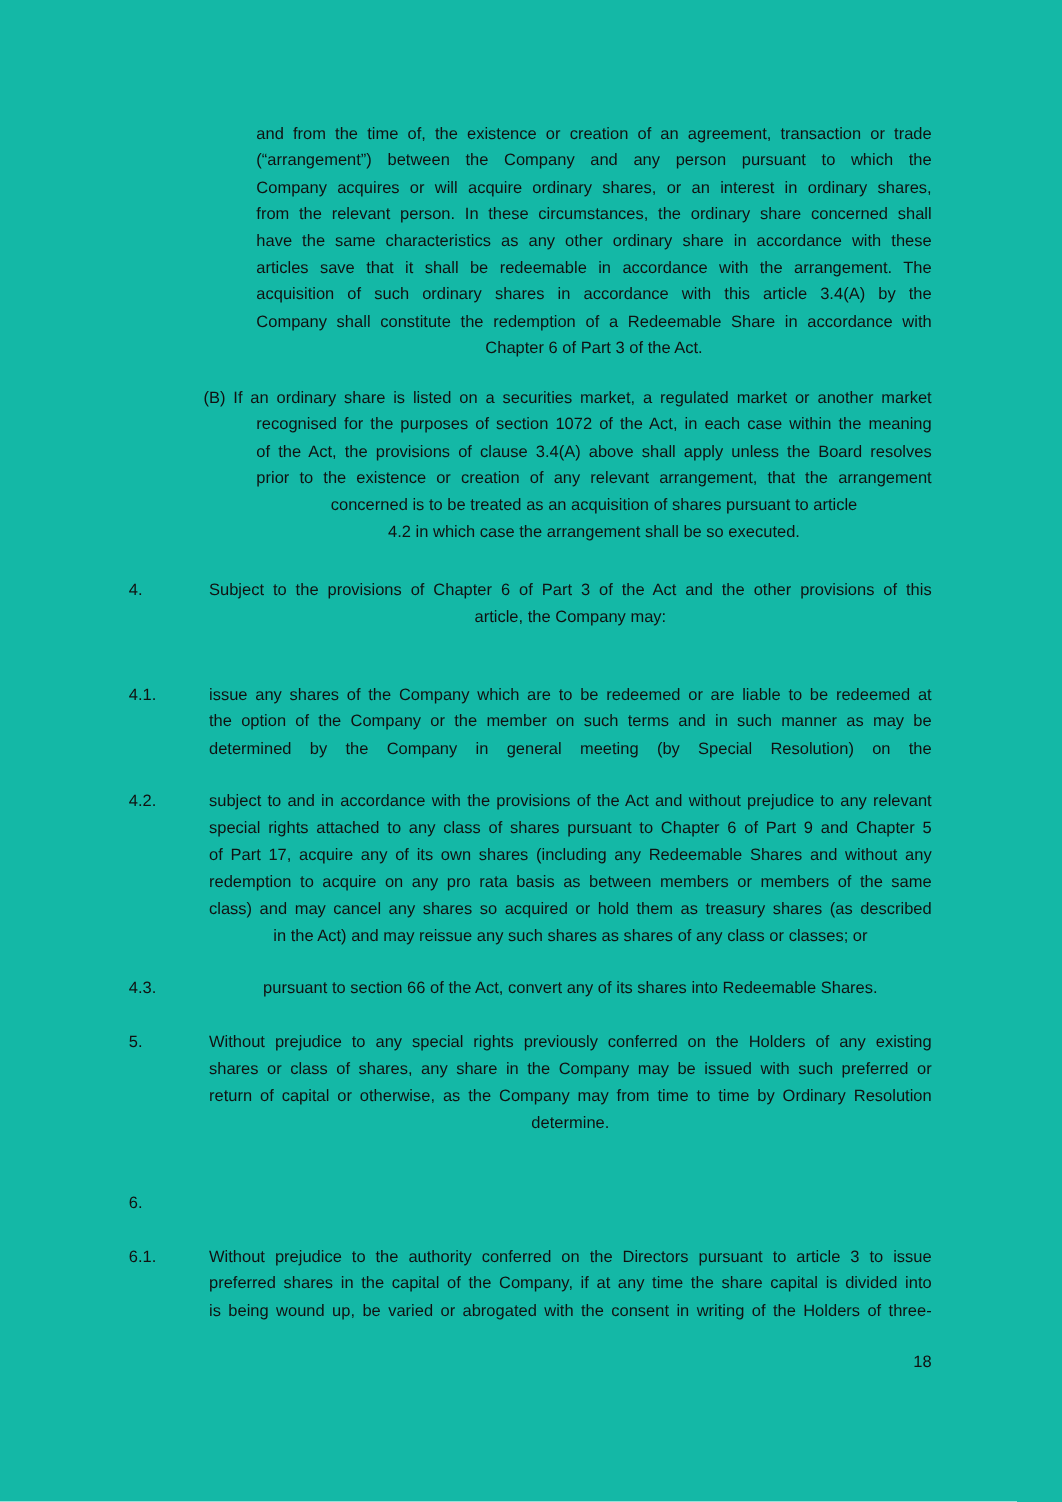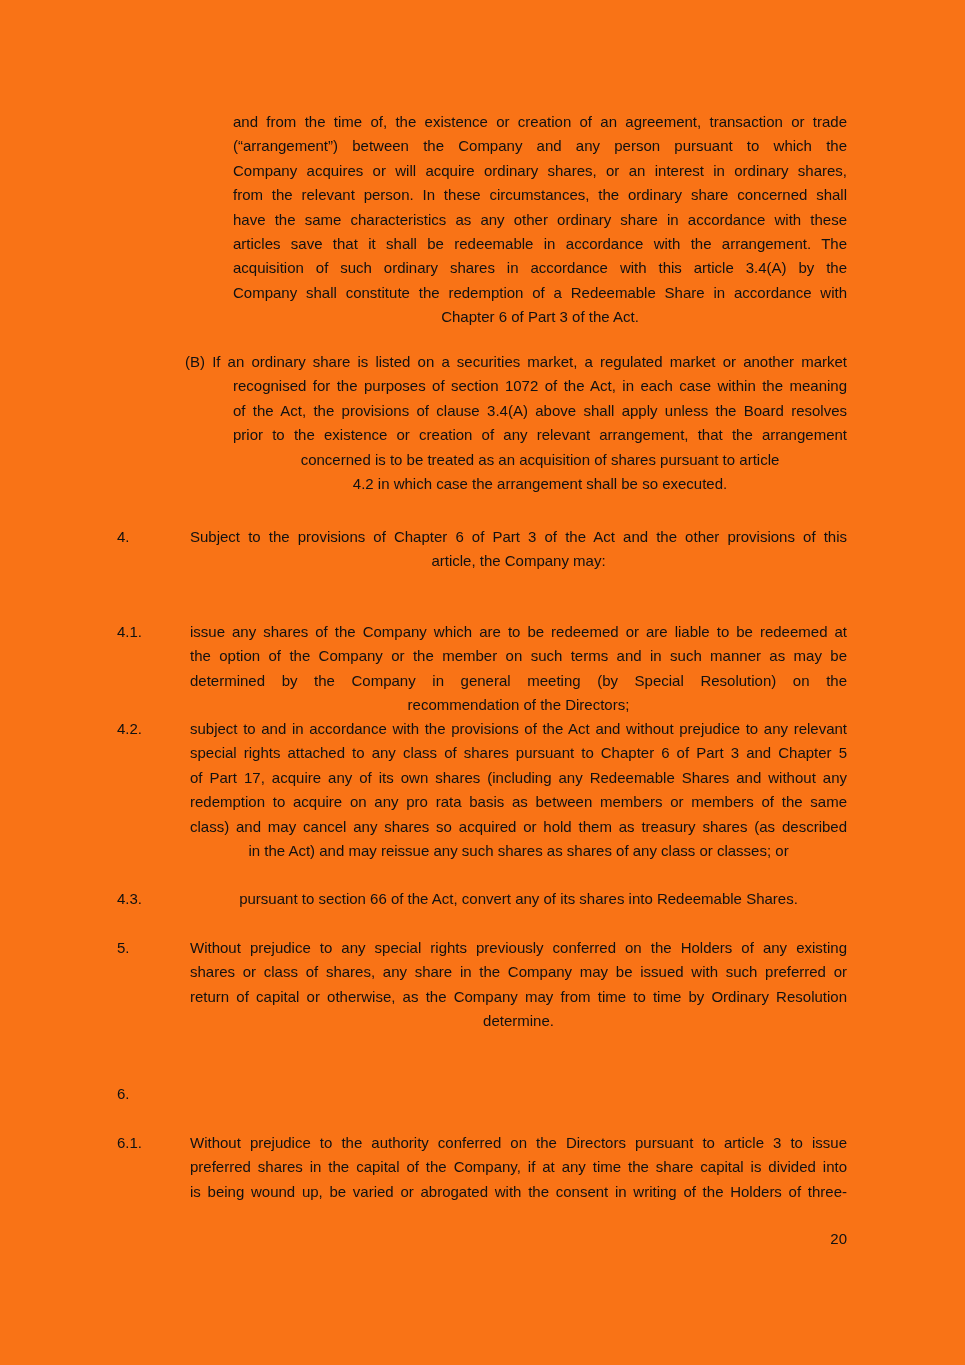--- a/index.html
+++ b/index.html
@@ -1,20 +1,20 @@
 <!DOCTYPE html>
 <html><head>
 <meta charset="utf-8">
 <style>
   html, body { margin: 0; padding: 0; background: #ffffff; }
   .page {
     position: relative;
     width: 965px;
     height: 1365px;
-    background: #f97316;
+    background: #14b8a6;
     font-family: "Liberation Sans", sans-serif;
     font-size: 15px;
     color: #111111;
     overflow: hidden;
   }
   .ln {
     line-height: 24.4px;
     height: 24.4px;
     overflow: visible;
   }
@@ -78,29 +78,28 @@
         <div class="ln r">article, the Company may:</div>
       </div>
   </div>
 
   <div class="item" id="c41">
     <div class="item-num">4.1.</div>
     <div class="item-body">
         <div class="ln j">issue any shares of the Company which are to be redeemed or are liable to be redeemed at</div>
         <div class="ln j">the option of the Company or the member on such terms and in such manner as may be</div>
         <div class="ln j">determined by the Company in general meeting (by Special Resolution) on the</div>
-        <div class="ln r">recommendation of the Directors;</div>
       </div>
   </div>
 
   <div class="item" id="c42">
     <div class="item-num">4.2.</div>
     <div class="item-body">
         <div class="ln j">subject to and in accordance with the provisions of the Act and without prejudice to any relevant</div>
-        <div class="ln j">special rights attached to any class of shares pursuant to Chapter 6 of Part 3 and Chapter 5</div>
+        <div class="ln j">special rights attached to any class of shares pursuant to Chapter 6 of Part 9 and Chapter 5</div>
         <div class="ln j">of Part 17, acquire any of its own shares (including any Redeemable Shares and without any</div>
         <div class="ln j">redemption to acquire on any pro rata basis as between members or members of the same</div>
         <div class="ln j">class) and may cancel any shares so acquired or hold them as treasury shares (as described</div>
         <div class="ln r">in the Act) and may reissue any such shares as shares of any class or classes; or</div>
       </div>
   </div>
 
   <div class="item" id="c43">
     <div class="item-num">4.3.</div>
     <div class="item-body">
@@ -125,15 +124,15 @@
 
   <div class="item" id="c61">
     <div class="item-num">6.1.</div>
     <div class="item-body">
         <div class="ln j">Without prejudice to the authority conferred on the Directors pursuant to article 3 to issue</div>
         <div class="ln j">preferred shares in the capital of the Company, if at any time the share capital is divided into</div>
         <div class="ln j">is being wound up, be varied or abrogated with the consent in writing of the Holders of three-</div>
       </div>
   </div>
 
-  <div class="pageno">20</div>
+  <div class="pageno">18</div>
 
 </div>
 
 </body></html>

